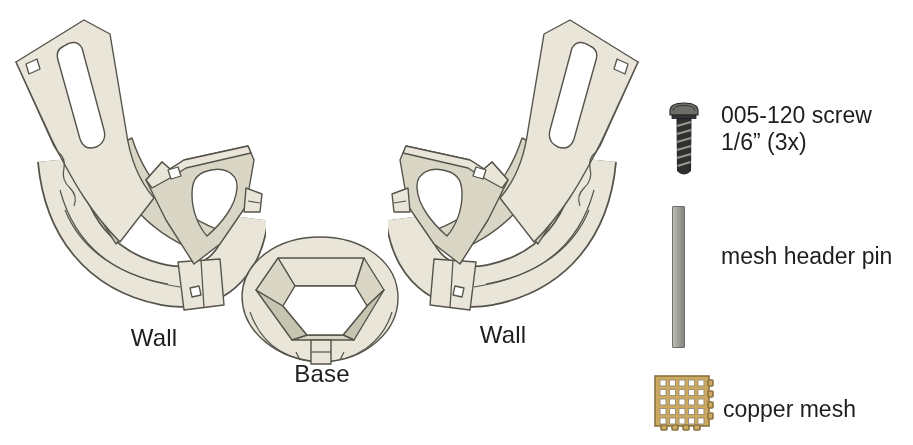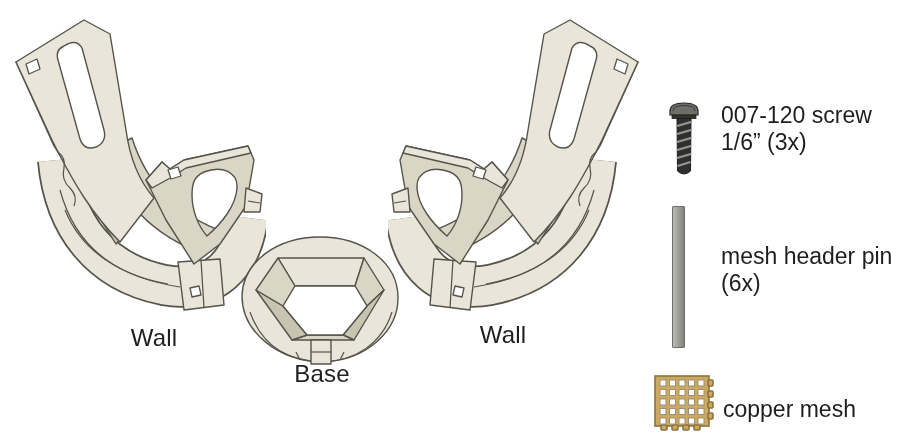--- a/index.html
+++ b/index.html
@@ -122,28 +122,27 @@
     <g stroke="#98988f" stroke-width="2.2">
       <line x1="11" y1="25" x2="25" y2="21"></line>
       <line x1="11" y1="33" x2="25" y2="29"></line>
       <line x1="11" y1="41" x2="25" y2="37"></line>
       <line x1="11" y1="49" x2="25" y2="45"></line>
       <line x1="11" y1="57" x2="25" y2="53"></line>
       <line x1="11.5" y1="65" x2="24.5" y2="61"></line>
     </g>
   </svg>
   <div class="legend-text" style="left:721px;top:102px">
-    <span>007-120 screw</span>
+    <span>005-120 screw</span>
     <span>1/6” (3x)</span>
   </div>
 
   <div id="pin-icon" style="left:672px;top:206px"></div>
   <div class="legend-text" style="left:721px;top:243px">
     <span>mesh header pin</span>
-    <span>(6x)</span>
   </div>
 
   <svg class="abs" style="left:653px;top:372px" width="64" height="60" viewBox="0 0 64 60">
     <rect class="mesh-body" x="2" y="4" width="54" height="50"></rect>
     <g class="mesh-body">
       <rect x="55" y="8" width="5" height="6" rx="1"></rect>
       <rect x="55" y="19" width="5" height="6" rx="1"></rect>
       <rect x="55" y="30" width="5" height="6" rx="1"></rect>
       <rect x="55" y="41" width="5" height="6" rx="1"></rect>
       <rect x="8" y="53" width="6" height="5" rx="1"></rect>

